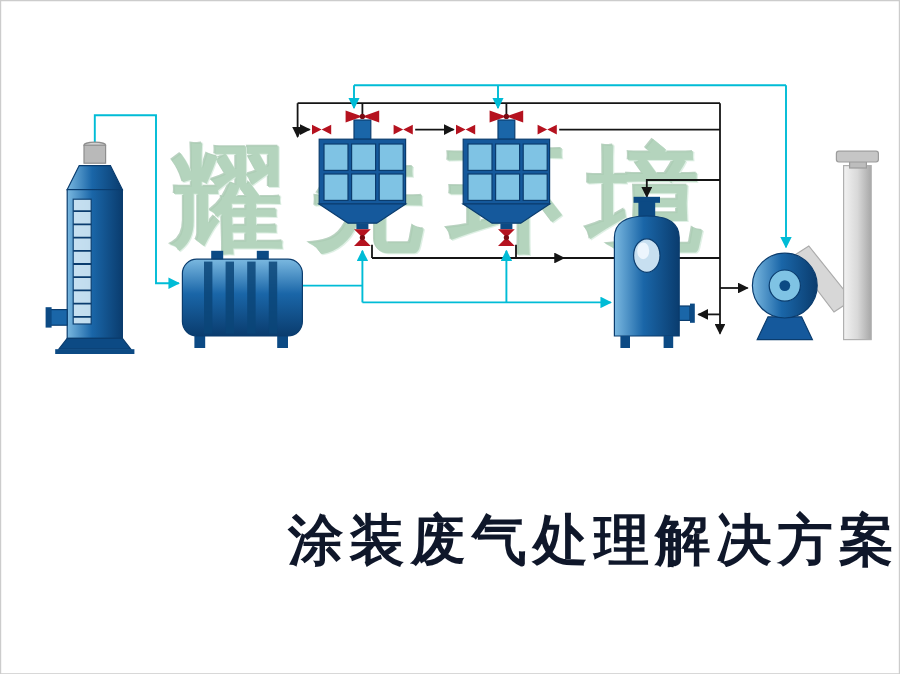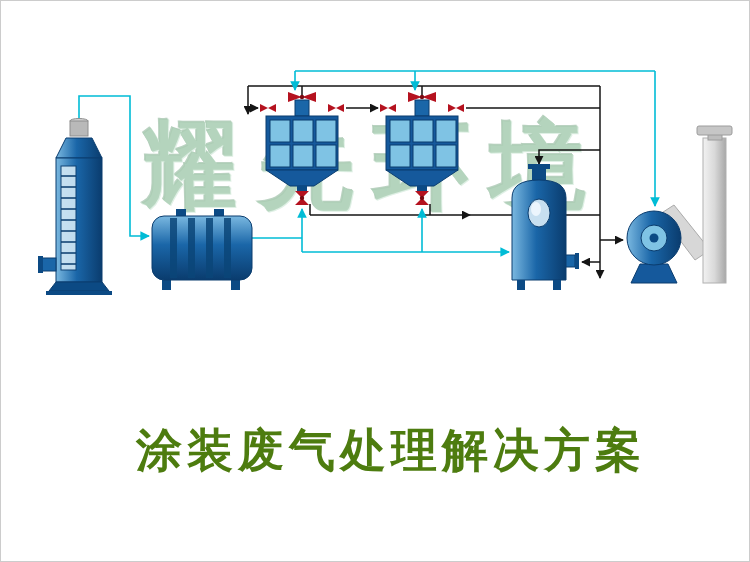--- a/index.html
+++ b/index.html
@@ -11,23 +11,23 @@
   .watermark{
     position:absolute;left:142px;top:118px;z-index:0;
     font-family:"DejaVu Serif","Liberation Serif",serif;
     font-size:96px;font-weight:700;letter-spacing:20px;line-height:1;
     color:rgba(168,204,178,0.75);
     text-shadow:1px 1px 0 rgba(220,238,226,0.9),-1px -1px 0 rgba(140,180,152,0.6);
     white-space:nowrap;user-select:none;
   }
   .diagram-svg{position:absolute;left:0;top:0;z-index:1;}
   .title{
-    position:absolute;left:0;right:0;top:420px;z-index:2;text-align:center;
+    position:absolute;left:0;right:0;top:420px;z-index:2;text-align:right;
     font-family:"DejaVu Serif","Liberation Serif",serif;
-    font-size:46px;font-weight:700;letter-spacing:5px;color:#4d7c0f;
+    font-size:46px;font-weight:700;letter-spacing:5px;color:#0f172a;
     white-space:nowrap;
     padding-left:32px;
   }
 </style>
 </head>
 <body>
 
 <div class="canvas">
 
   <div class="watermark">耀先环境</div>

